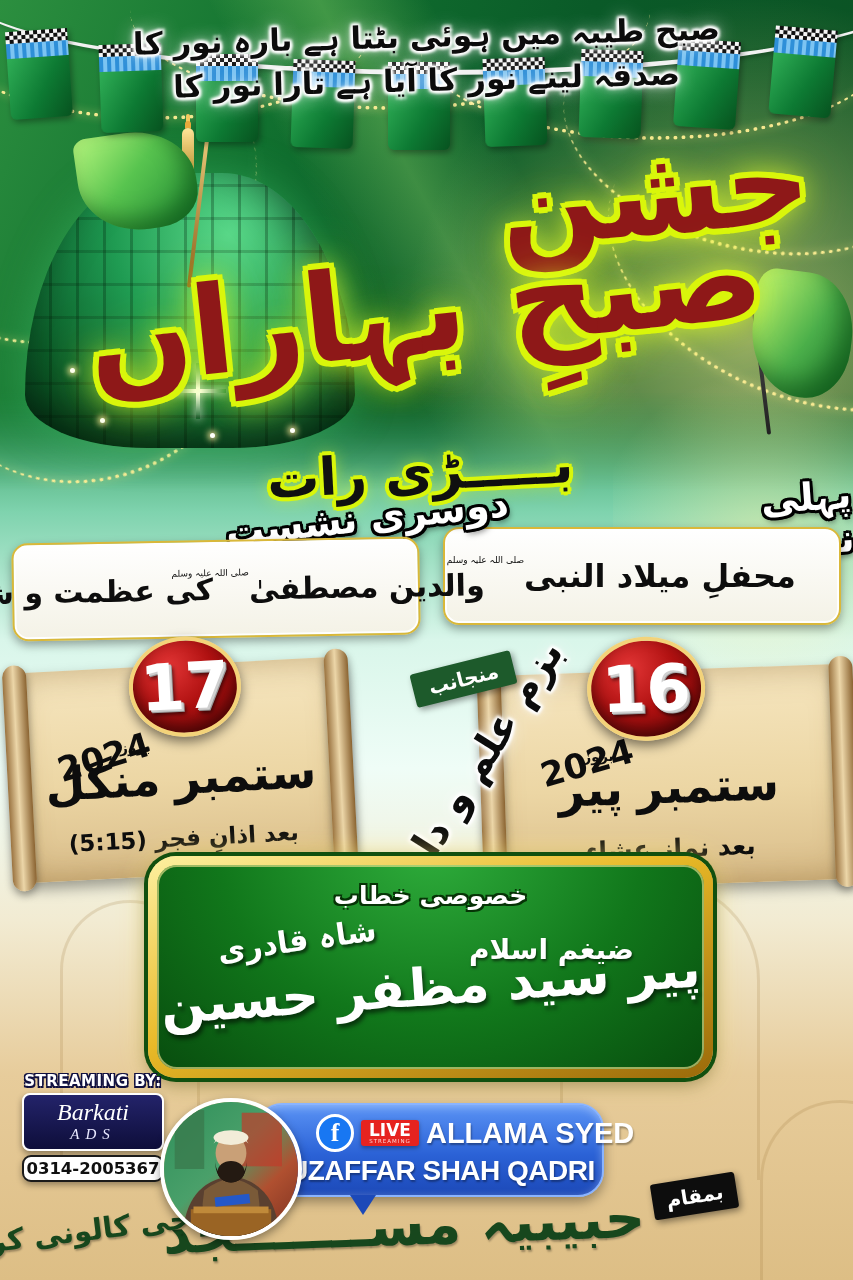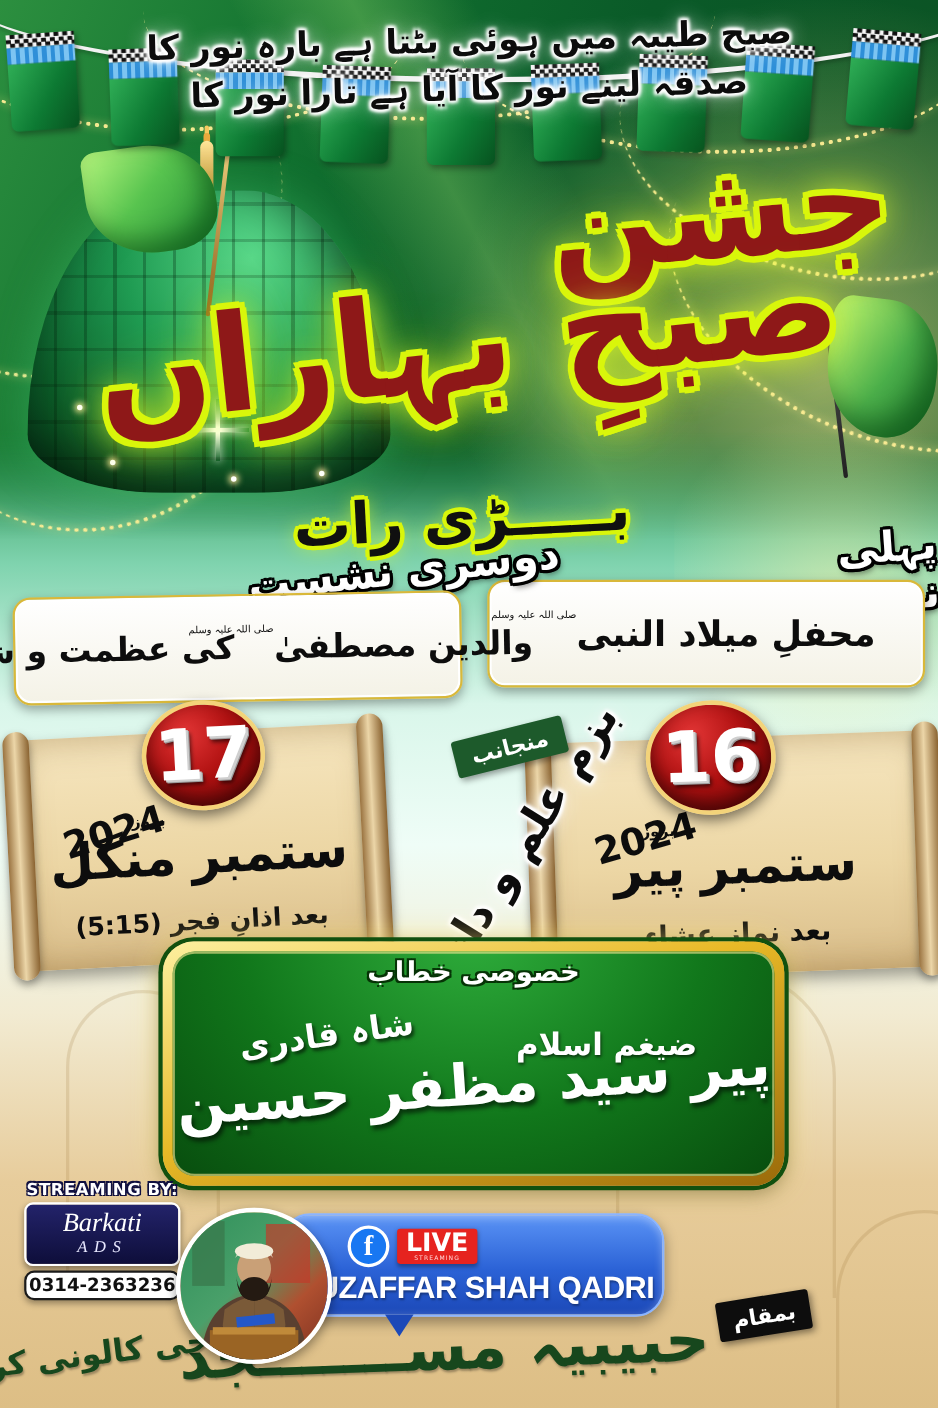--- a/index.html
+++ b/index.html
@@ -117,21 +117,21 @@
     padding:5px 16px; transform:rotate(-14deg); border-radius:3px; box-shadow:2px 3px 6px rgba(0,0,0,.4); }
   .org-name{ position:absolute; z-index:5; font-size:40px; font-weight:bold; white-space:nowrap;
     transform:rotate(-58deg); }
   
   .spk-frame{ position:absolute; left:148px; top:856px; width:565px; height:222px; z-index:6;
     background:linear-gradient(160deg,#fdf0a0 0%,#e8b927 45%,#9a6a0a 100%); border-radius:28px; padding:9px;
     box-shadow:0 0 0 4px #11500f, 0 6px 18px rgba(0,0,0,.35), 0 0 28px rgba(255,230,120,.8); }
   .spk-inner{ width:100%; height:100%; border-radius:20px; position:relative; overflow:hidden;
     background:radial-gradient(ellipse at 50% -10%, #2fae3c 0%, #11771b 55%, #084d0e 100%);
     box-shadow:inset 0 0 0 2px rgba(255,235,150,.6); }
-  .spk-heading{ position:absolute; left:0; top:4px; width:100%; text-align:center;
+  .spk-heading{ position:absolute; left:0; top:16px; width:100%; text-align:center;
     font-size:25px; font-weight:bold; color:#fff;
     text-shadow:-2px -2px 0 #063306,2px -2px 0 #063306,-2px 2px 0 #063306,2px 2px 0 #063306; }
   .spk-honorific{ position:absolute; right:70px; top:48px; font-size:28px; font-weight:bold; color:#fff;
     text-shadow:1px 2px 3px rgba(0,0,0,.6);margin-top:20px; }
   .spk-suffix{ position:absolute; left:60px; top:58px; font-size:30px; font-weight:bold; color:#fff;
     transform:rotate(-8deg); text-shadow:2px 3px 3px rgba(0,0,0,.55); }
   .spk-name{ position:absolute; left:0; top:92px; width:100%; text-align:center; font-size:52px; font-weight:bold;
     color:#fff; transform:rotate(-4deg); text-shadow:2px 4px 4px rgba(0,0,0,.55); white-space:nowrap; }
   
   .db{ position:absolute; left:22px; top:1072px; width:142px; z-index:7; text-align:center; }
@@ -150,21 +150,21 @@
     background:linear-gradient(180deg,#5a93f5 0%,#2b62d6 55%,#1c49b8 100%); border:2px solid #8ab4ff;
     border-radius:26px; box-shadow:0 5px 12px rgba(0,0,0,.35), inset 0 2px 8px rgba(255,255,255,.35); }
   .live-tail{ position:absolute; left:92px; top:90px; width:0; height:0;
     border-left:13px solid transparent; border-right:13px solid transparent; border-top:20px solid #1c49b8; }
   .lb-row1{ position:absolute; left:58px; top:9px; display:flex; align-items:center; gap:7px; }
   .fb{ width:38px; height:38px; border-radius:50%; background:#1877f2; border:3px solid #fff;
     display:flex; align-items:center; justify-content:center; color:#fff; font-weight:bold; font-size:26px;
     font-family:"Liberation Serif", serif; }
   .live-badge{ background:#e6231f; border-radius:3px; padding:2px 8px 1px; text-align:center; line-height:1;
     box-shadow:0 2px 4px rgba(0,0,0,.35); }
-  .live-badge .l1{ color:#fff; font-weight:bold; font-size:23px; }
+  .live-badge .l1{ color:#fff; font-weight:bold; font-size:17px; }
   .live-badge .l2{ color:#ffd4d4; font-size:5.5px; letter-spacing:1px; }
   .lb-name1{ color:#fff; font-weight:bold; font-size:29px; font-family:"Liberation Sans", sans-serif;
     text-shadow:1px 2px 2px rgba(0,0,0,.35); white-space:nowrap; }
   .lb-name2{ position:absolute; left:0; top:50px; width:100%; text-align:center; color:#fff; font-weight:bold;
     font-size:28px; letter-spacing:-.5px; font-family:"Liberation Sans", sans-serif;
     text-shadow:1px 2px 2px rgba(0,0,0,.35); white-space:nowrap; }
   
   .venue-tag{ position:absolute; left:652px; top:1178px; z-index:7; background:#0d0d0d; color:#fff;
     font-size:20px; font-weight:bold; padding:6px 14px; transform:rotate(-9deg); border-radius:3px;
     box-shadow:2px 3px 7px rgba(0,0,0,.45); }
@@ -319,21 +319,21 @@
       <div class="spk-name rtl">پیر سید مظفر حسین</div>
     </div>
   </div>
 
   <div class="db">
     <div class="db-label">STREAMING BY:</div>
     <div class="db-box">
       <div class="db-name">Barkati</div>
       <div class="db-type">ADS</div>
     </div>
-    <div class="db-phone">0314-2363236</div>
+    <div class="db-phone">0314-2005367</div>
   </div>
 
   <div class="photo">
     <svg viewBox="0 0 100 100" width="134" height="134">
       <defs>
         <linearGradient id="pbg" x1="0" y1="0" x2="1" y2="1">
           <stop offset="0" stop-color="#2e8f5a"></stop>
             <stop offset=".45" stop-color="#4aa06a"></stop>
           <stop offset=".7" stop-color="#b05030"></stop>
             <stop offset="1" stop-color="#7a3020"></stop>
@@ -359,20 +359,21 @@
 
   <div class="live-bar">
     <div class="lb-row1">
       <div class="fb">
         <span>f</span>
       </div>
       <div class="live-badge">
         <div class="l1">LIVE</div>
         <div class="l2">STREAMING</div>
       </div>
+      <div class="lb-name1">ALLAMA SYED</div>
     </div>
     <div class="lb-name2">MUZAFFAR SHAH QADRI</div>
     <div class="live-tail"></div>
   </div>
 
   <div class="venue-tag rtl">بمقام</div>
   <div class="venue-big rtl">حبیبیہ مســـــــجد</div>
   <div class="venue-small rtl">دھوراجی کالونی کراچی</div>
 
 </div>

